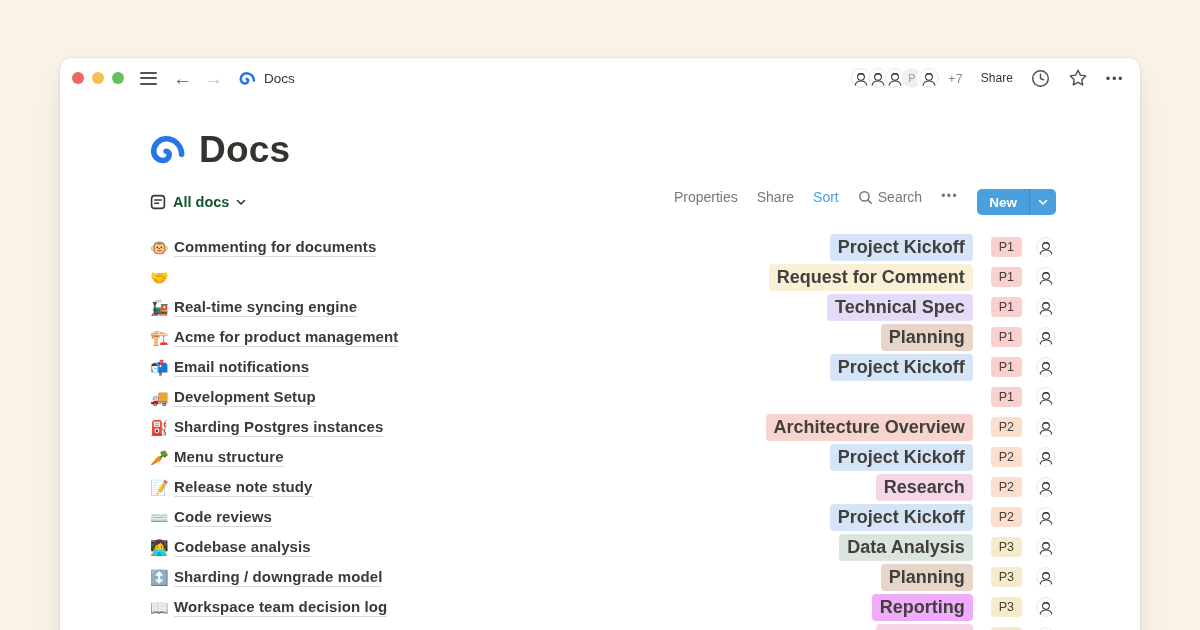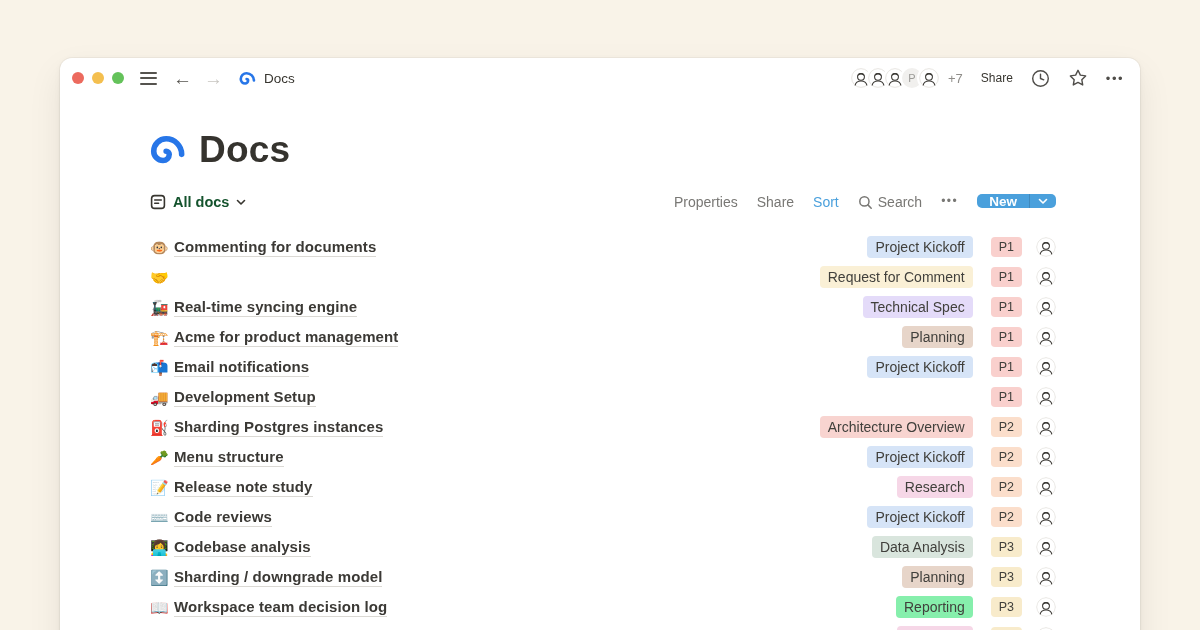--- a/index.html
+++ b/index.html
@@ -49,31 +49,31 @@
   
   .toolbar { display:flex; align-items:center; margin:16px 84px 0 90px; height:28px; }
   .view-switcher { display:flex; align-items:center; gap:7px; cursor:pointer; }
   .view-label { font-size:14.5px; font-weight:700; color:#14532d; }
   .tools { margin-left:auto; display:flex; align-items:flex-start; gap:19px; }
   .tool { font-size:14px; color:#787774; cursor:pointer; }
   .tool.active { color:#4AA0DC; }
   .tool.search { display:flex; align-items:center; gap:5px; }
   .tool.more { letter-spacing:1.5px; font-size:12px; }
   .new-btn { display:flex; align-items:stretch; background:#4AA0DC; border-radius:5px; overflow:hidden;
-    height:14px; cursor:pointer; }
+    height:26px; cursor:pointer; }
   .new-btn .label { color:#fff; font-size:13.5px; font-weight:700; padding:0 12px; display:flex; align-items:center; }
   .new-btn .caret { border-left:1px solid rgba(0,0,0,.14); padding:0 8px; display:flex; align-items:center; }
   
   .doclist { margin:16px 84px 0 90px; }
   .row { display:flex; align-items:center; height:30px; }
   .emoji { width:24px; font-size:15px; line-height:1; flex:none; }
   .doc-title { font-size:15px; font-weight:700; color:#3B3935; letter-spacing:.1px;
     padding-bottom:1px; border-bottom:1px solid #DBD9D4; cursor:pointer; white-space:nowrap; }
-  .tag { margin-left:auto; font-size:14px; color:#41403C; padding:3px 8px; border-radius:4px;
-    white-space:nowrap; cursor:pointer; }
+  .tag { margin-left:auto; font-size:18px; color:#41403C; padding:3px 8px; border-radius:4px;
+    white-space:nowrap; cursor:pointer;font-weight:bold; }
   .prio { margin-left:18px; min-width:30px; text-align:center; font-size:12.5px; color:#41403C;
     padding:3px 8px; border-radius:4px; cursor:pointer; flex:none; }
   .avatar { width:20px; height:20px; margin-left:14px; flex:none; cursor:pointer; border-radius:50%; }
 </style>
 </head>
 <body>
 
 <svg width="0" height="0" style="position:absolute" aria-hidden="true">
   <defs>
     <symbol id="face" viewBox="0 0 24 24">
@@ -303,21 +303,21 @@
       <span class="tag" style="background: rgb(231, 213, 201);">Planning</span>
       <span class="prio" style="background: rgb(248, 235, 203);">P3</span>
       <svg class="avatar">
           <use href="#face"></use>
         </svg>
     </div>
 
     <div class="row">
       <span class="emoji">📖</span>
       <span class="doc-title">Workspace team decision log</span>
-      <span class="tag" style="background: #86efac;">Reporting</span>
+      <span class="tag" style="background: #f0abfc;">Reporting</span>
       <span class="prio" style="background: rgb(248, 235, 203);">P3</span>
       <svg class="avatar">
           <use href="#face"></use>
         </svg>
     </div>
 
     <div class="row">
       <span class="emoji">🎨</span>
       <span class="doc-title">Performance review feedback</span>
       <span class="tag" style="background: rgb(246, 215, 231);">Research</span>

